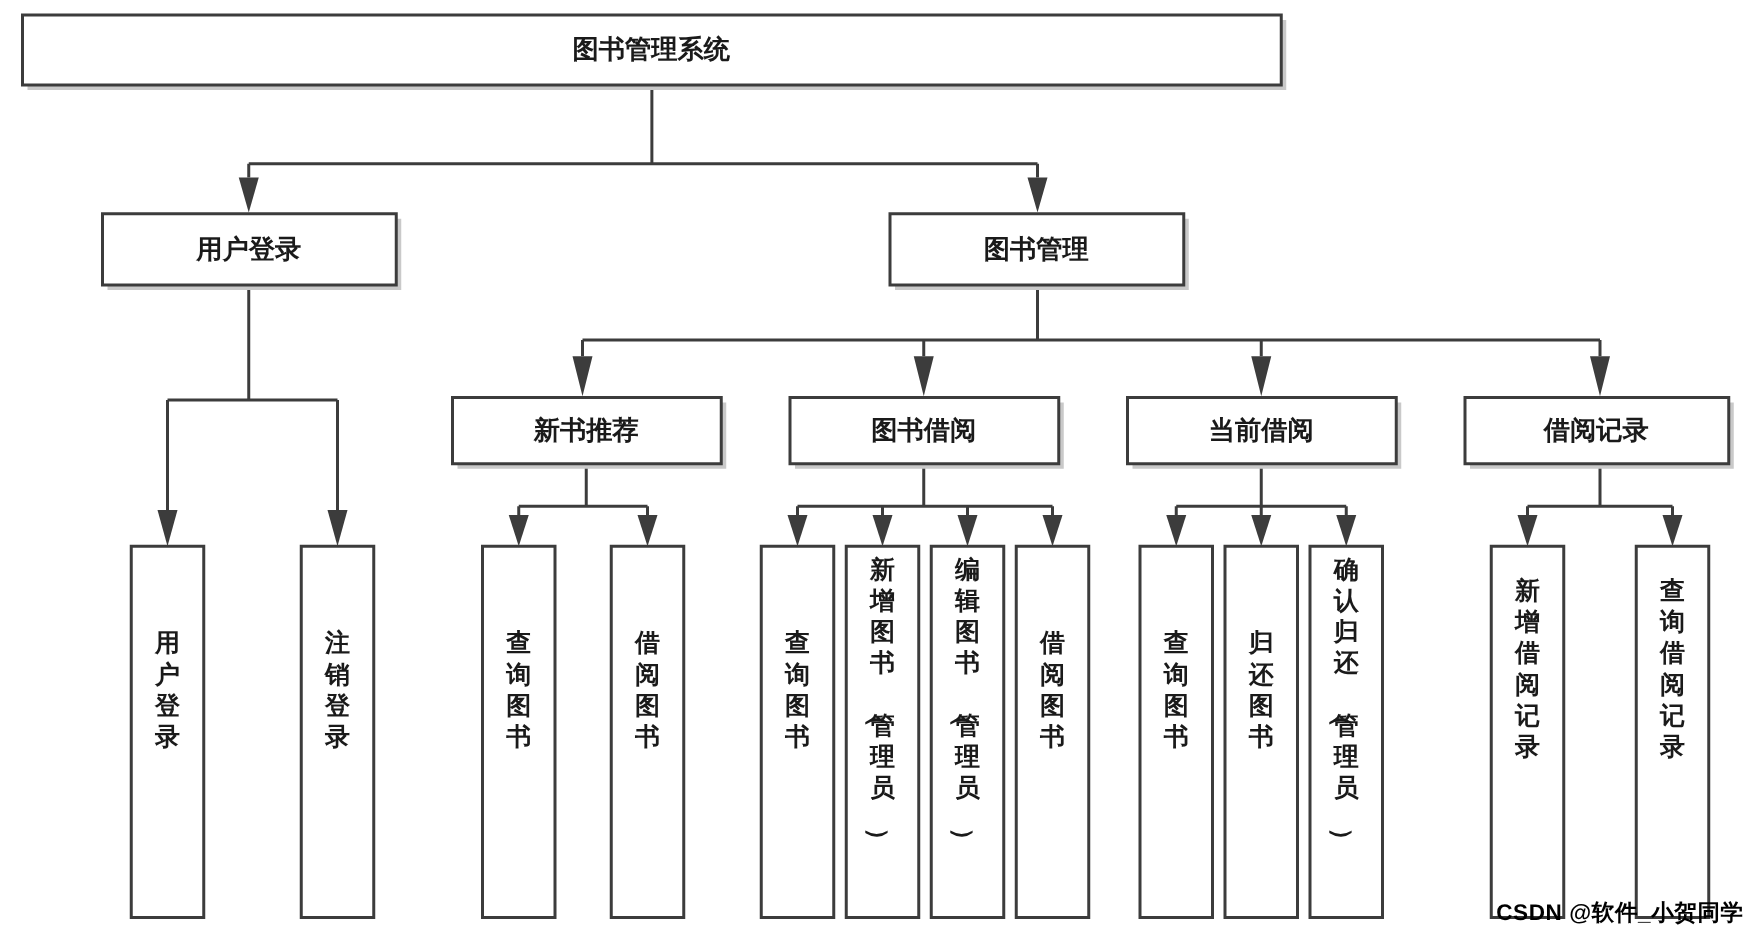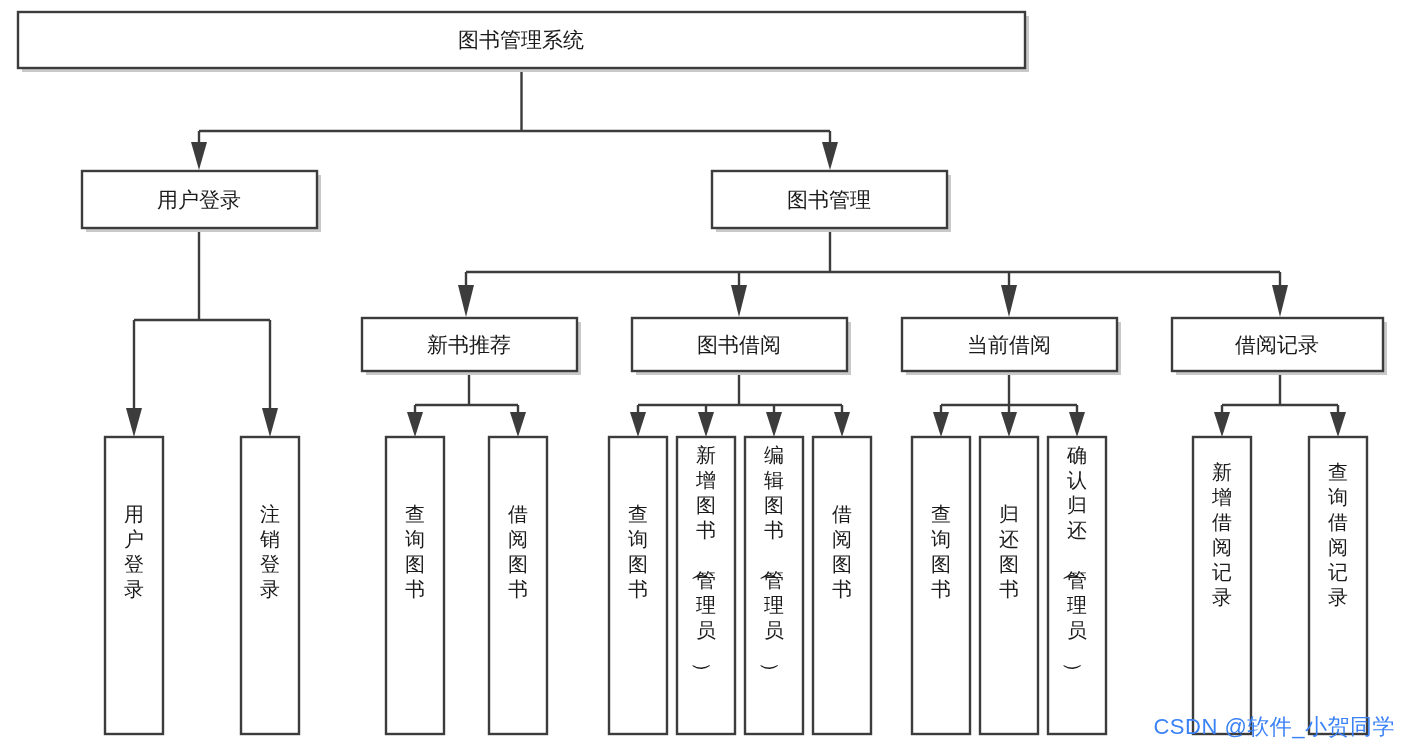--- a/index.html
+++ b/index.html
@@ -10,20 +10,21 @@
   }
   body {
     font-family: "Liberation Sans", "DejaVu Sans", sans-serif;
   }
   #diagram-root {
     position: relative;
     width: 1405px;
     height: 747px;
     background: #ffffff;
     overflow: hidden;
+    font-weight: bold;
   }
   svg.diagram-canvas {
     position: absolute;
     left: 0;
     top: 0;
     width: 1405px;
     height: 747px;
     display: block;
   }
   .node-box {
@@ -56,22 +57,22 @@
     font-family: "Liberation Sans", "DejaVu Sans", sans-serif;
     font-size: 20px;
     fill: #1a1a1a;
     text-anchor: middle;
   }
   .watermark {
     position: absolute;
     right: 10px;
     bottom: 5px;
     font-family: "Liberation Sans", "DejaVu Sans", sans-serif;
-    font-size: 22px;
-    color: #3b82f6;
+    font-size: 18px;
+    color: #000000;
     white-space: nowrap;
     letter-spacing: 0.5px;
     pointer-events: none;
   }
 </style>
 </head>
 <body>
 
 <div id="diagram-root">
 

